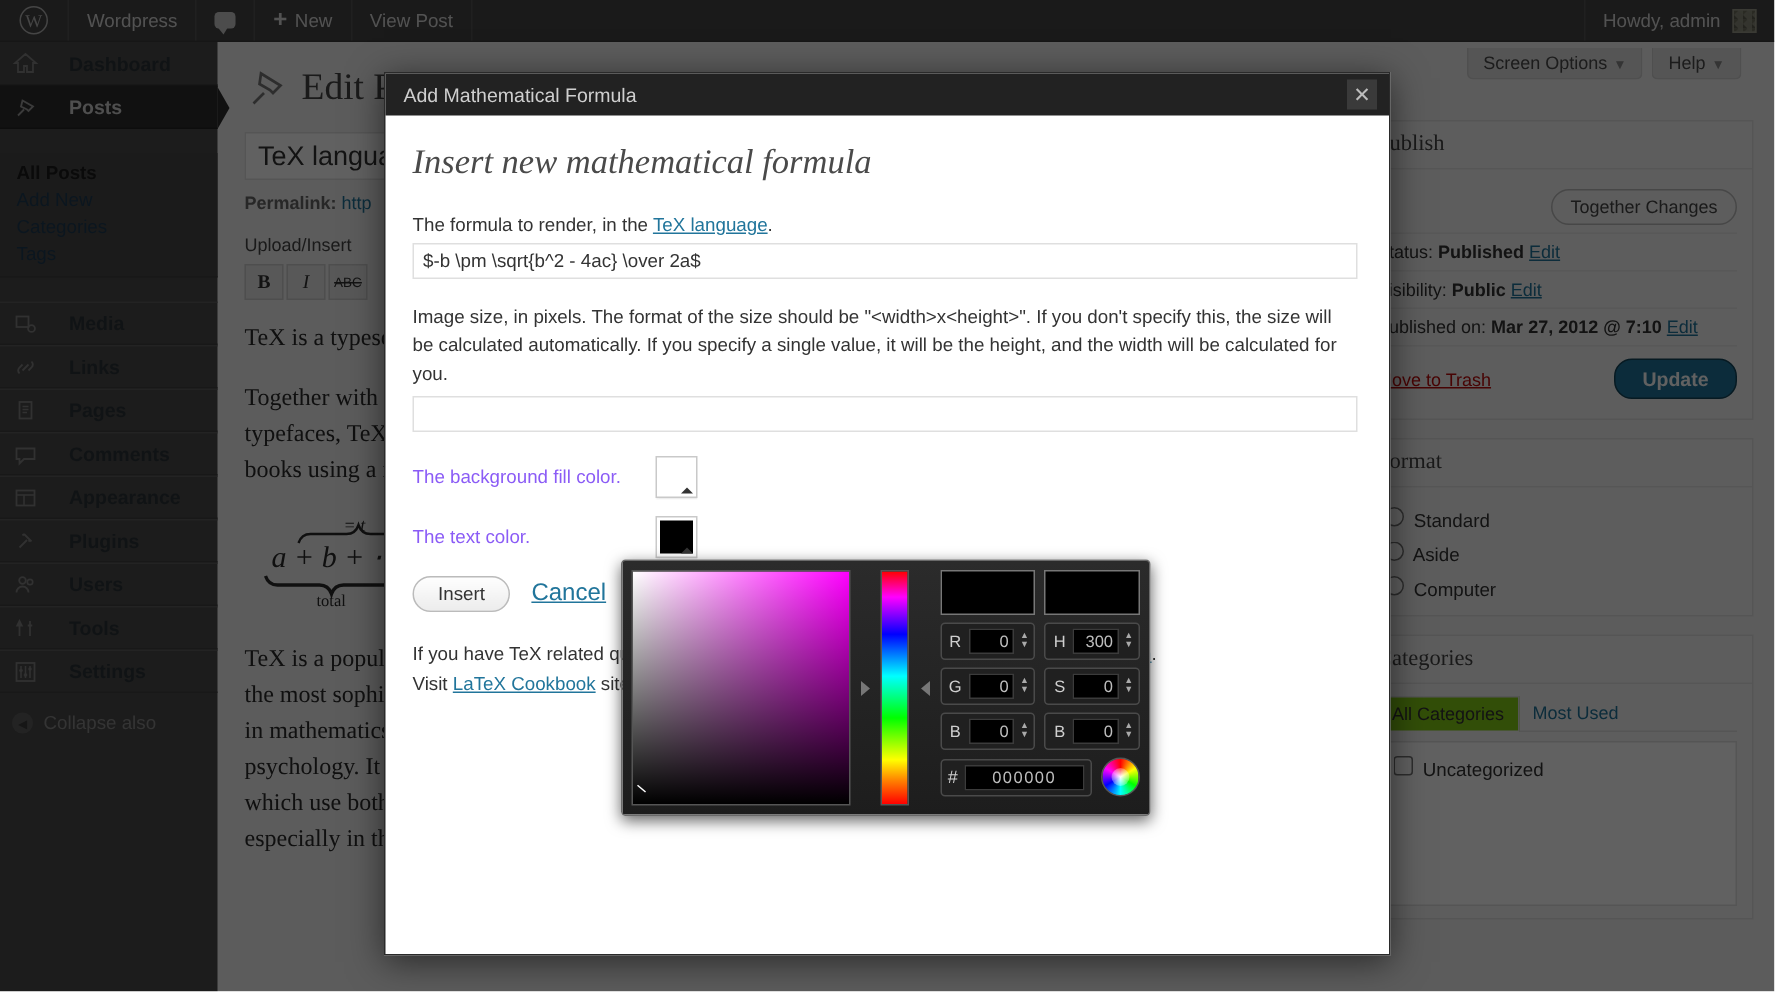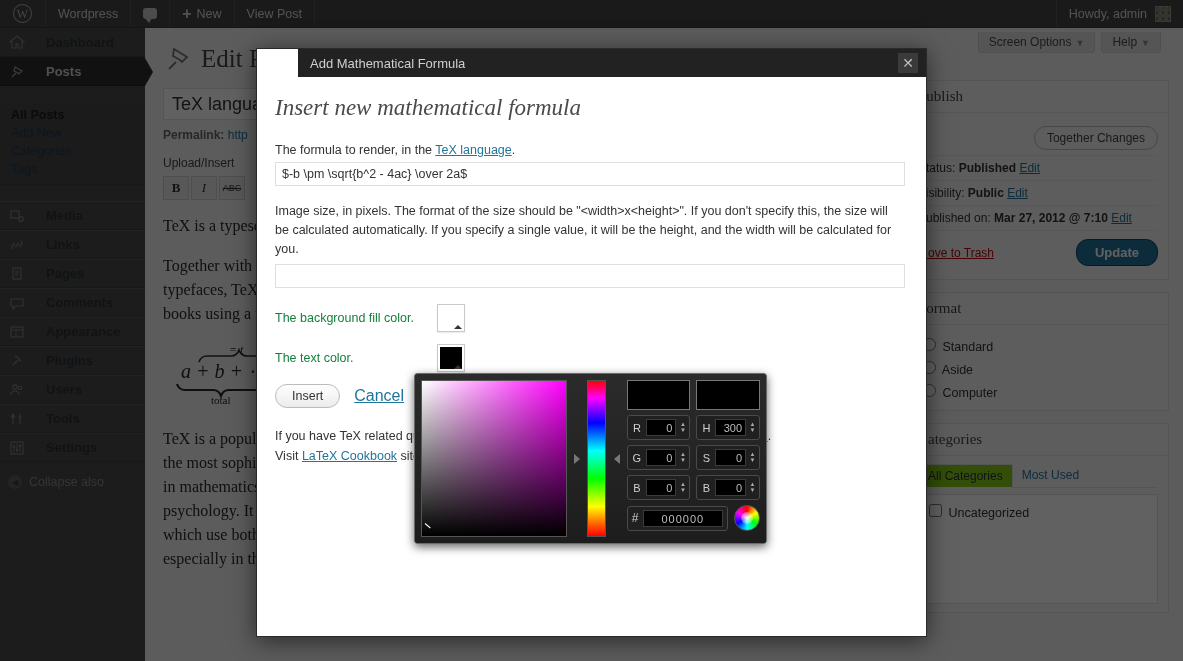--- a/index.html
+++ b/index.html
@@ -157,42 +157,42 @@
   .cat-box{border:1px solid #dfdfdf;background:#fff;height:110px;padding:6px;font-size:12.5px;color:#333;}
 
   
   #modal {
     position:absolute; left:256px; top:48px; width:671px; height:589px;
     z-index:100; background:#fff; box-shadow:0 4px 22px rgba(0,0,0,.55);
     border:1px solid #2a2a2a;
   }
   #modal-head {
     height:28px; background:#222; color:#cfcfcf;
-    display:flex; align-items:center; padding:0 8px 0 12px; font-size:13px;margin-left:41px;
+    display:flex; align-items:center; padding:0 8px 0 12px; font-size:13px;
   }
   #modal-head .mtitle{flex:1;}
   .mclose {
     width:20px;height:20px;display:flex;align-items:center;justify-content:center;
     color:#bdbdbd;font-size:14px;cursor:pointer;background:#3a3a3a;
   }
   #modal-body { padding:18px 18px 0 18px; position:relative; height:561px; }
   .mh1 {
     font-family:"Liberation Serif",serif; font-weight:normal; font-size:23px;
     color:#4a4a4a; margin:0 0 22px 0;font-style:italic;
   }
   .flabel { font-size:12.5px; color:#333; margin-bottom:5px; }
   .flabel a{color:#21759b;text-decoration:underline;}
   .ftext {
     width:630px; height:24px; border:1px solid #dfdfdf; background:#fff;
     padding:2px 6px; font-size:12.5px; color:#333; font-family:"Liberation Sans",sans-serif;
     margin-bottom:16px;
   }
   .fdesc { font-size:12.5px; color:#333; line-height:1.5; margin-bottom:6px; width:630px;}
   .color-row { display:flex; align-items:center; gap:10px; margin-bottom:12px; }
-  .color-row .cl { font-size:12.5px; color:#15803d; width:152px; }
+  .color-row .cl { font-size:12.5px; color:#8b5cf6; width:152px; }
   .swatch {
     width:28px;height:28px;border:1px solid #c9c9c9;background:#fff;position:relative;cursor:pointer;
     box-shadow:0 1px 1px rgba(0,0,0,.07);
   }
   .swatch .inner{position:absolute;left:2px;top:2px;right:2px;bottom:2px;}
   .swatch:after{
     content:"";position:absolute;right:2px;bottom:2px;
     border-left:4px solid transparent;border-right:4px solid transparent;border-bottom:4px solid #333;
   }
   .action-row{display:flex;align-items:center;gap:14px;margin-top:12px;margin-bottom:18px;}

